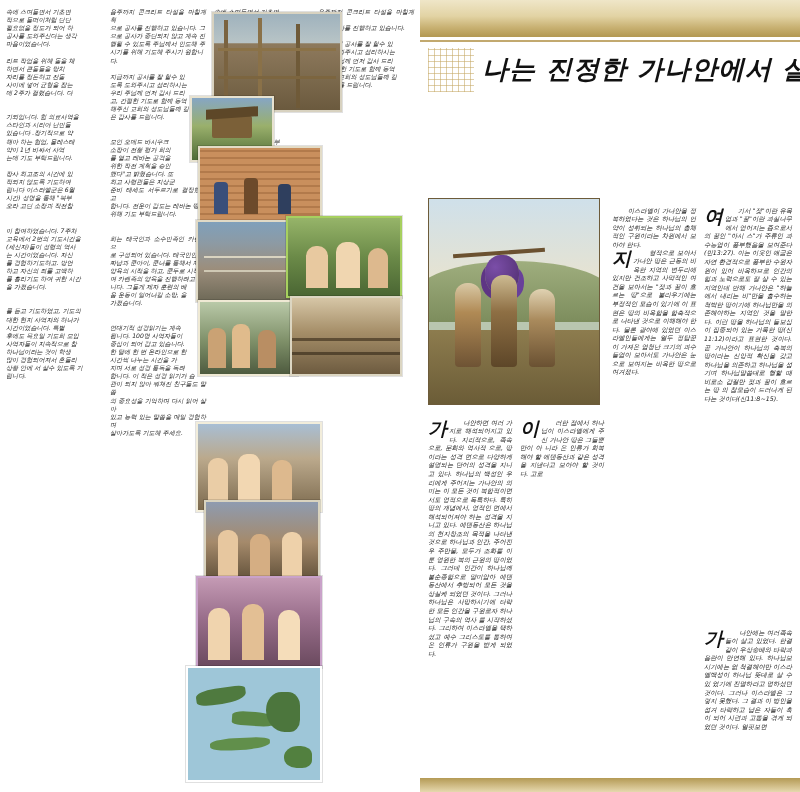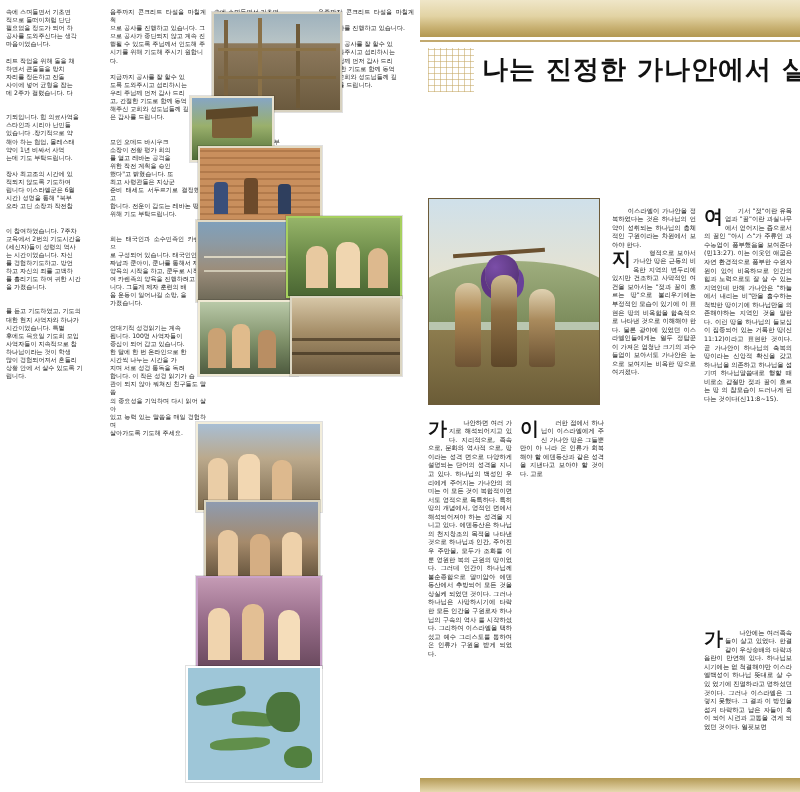--- a/index.html
+++ b/index.html
@@ -11,20 +11,21 @@
     width: 800px;
     height: 792px;
     overflow: hidden;
     font-family: "DejaVu Sans", sans-serif;
   }
   .page {
     position: relative;
     width: 800px;
     height: 792px;
     background: #ffffff;
+    font-style: italic;
   }
 
   
   .left-page {
     position: absolute;
     left: 0;
     top: 0;
     width: 416px;
     height: 792px;
     overflow: hidden;

